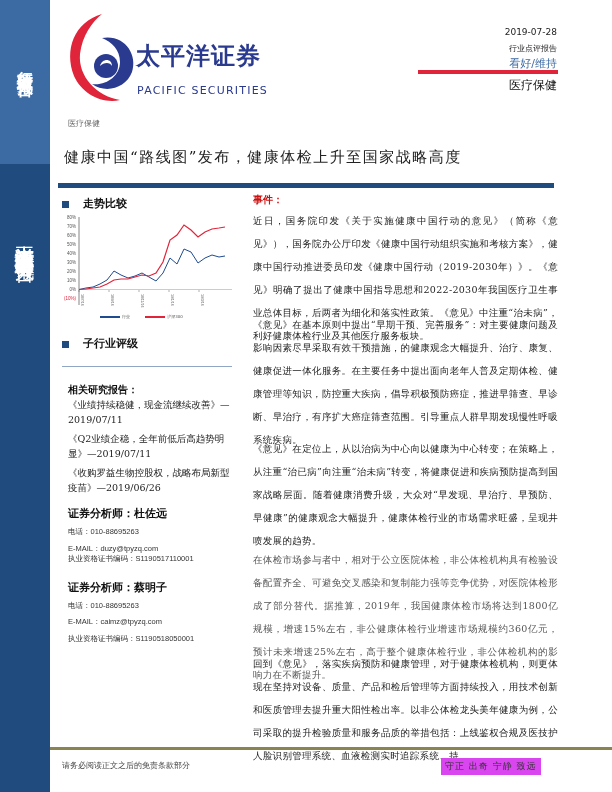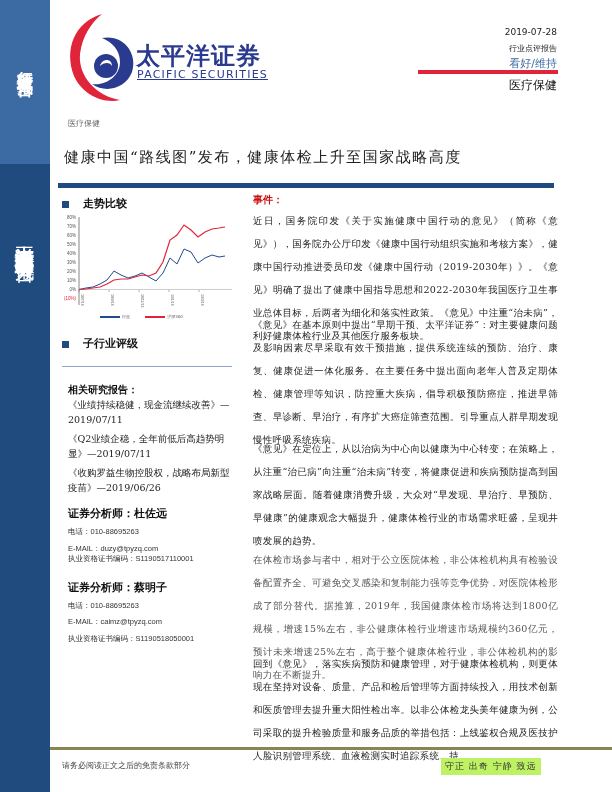--- a/index.html
+++ b/index.html
@@ -32,39 +32,39 @@
   .related-h { top:383px; font-weight:bold; font-size:10px; color:#111; }
   .related-list { top:397px; width:170px; line-height:15px; }
   .analyst-h { font-weight:bold; font-size:11px; color:#111; }
   .meta { font-family:"Liberation Sans", sans-serif; font-size:7.5px; color:#333; }
   .right-col { position:absolute; left:253px; width:305px; }
   .r-head { font-weight:bold; font-size:10px; color:#cc1111; margin-bottom:2px; }
   .r-body { font-size:9.5px; line-height:23px; color:#222; text-align:justify; letter-spacing:0.3px; }
   .r-body.grey { color:#555; }
   .footer-rule { position:absolute; left:50px; top:747px; width:562px; height:3px; background:#8a8450; }
   .footer-left { position:absolute; left:62px; top:760px; font-size:8px; color:#444; }
-  .footer-right { position:absolute; left:441px; top:758px; font-size:9px; color:#333; background:#bef264; padding:2px 4px; letter-spacing:1px; }
+  .footer-right { position:absolute; left:441px; top:758px; font-size:9px; color:#333; background:#d946ef; padding:2px 4px; letter-spacing:1px; }
 </style>
 </head>
 <body>
 
 <div class="sidebar-top"></div>
 <div class="sidebar-bottom"></div>
 <div class="vtext top">行业研究报告</div>
 <div class="vtext bottom">太平洋证券股份有限公司证券研究报告</div>
 
 <div class="logo">
   <svg width="80" height="96" viewBox="0 0 80 96" style="position:absolute;left:0;top:0;">
     <path d="M40 4 C 12 12, 2 40, 12 66 C 20 84, 40 94, 58 90 C 34 86, 16 66, 18 44 C 20 26, 30 12, 40 4 Z" fill="#e0243a"></path>
     <path d="M40 28 C 62 24, 76 44, 70 62 C 64 78, 44 84, 30 74 C 44 76, 58 66, 58 52 C 58 40, 50 32, 40 28 Z" fill="#2a3a8f"></path>
     <circle cx="44" cy="56" r="12" fill="#2a3a8f"></circle>
     <path d="M38 56 C 40 48, 50 48, 50 56 C 48 52, 42 52, 38 56 Z" fill="#fff"></path>
   </svg>
   <div class="logo-cn" style="left:74px;top:30px;">太平洋证券</div>
-  <div class="logo-en" style="left:75px;top:58px;text-decoration:underline;">PACIFIC SECURITIES</div>
+  <div class="logo-en" style="left:75px;top:74px;">PACIFIC SECURITIES</div>
 </div>
 
 <div class="cat-small">医疗保健</div>
 
 <div class="hdr-right hdr-date">2019-07-28</div>
 <div class="hdr-right hdr-type">行业点评报告</div>
 <div class="hdr-right hdr-rating">看好/维持</div>
 <div class="hdr-bar"></div>
 <div class="hdr-sector">医疗保健</div>
 
@@ -136,21 +136,21 @@
   <div class="meta" style="margin-top:6px;">电话：010-88695263</div>
   <div class="meta" style="margin-top:6px;">E-MAIL：caimz@tpyzq.com</div>
   <div class="meta" style="margin-top:7px;">执业资格证书编码：S1190518050001</div>
 </div>
 
 <div class="right-col" style="top:193px;">
   <div class="r-head">事件：</div>
   <div class="r-body">近日，国务院印发《关于实施健康中国行动的意见》（简称《意见》），国务院办公厅印发《健康中国行动组织实施和考核方案》，健康中国行动推进委员印发《健康中国行动（2019-2030年）》。《意见》明确了提出了健康中国指导思想和2022-2030年我国医疗卫生事业总体目标，后两者为细化和落实性政策。《意见》中注重“治未病”，利好健康体检行业及其他医疗服务板块。</div>
 </div>
 <div class="right-col" style="top:313px;">
-  <div class="r-body">《意见》在基本原则中提出“早期干预、太平洋证券”：对主要健康问题及影响因素尽早采取有效干预措施，提供系统连续的预防、治疗、康复、健康促进一体化服务。在主要任务中提出面向老年人普及定期体检、健康管理等知识，防控重大疾病，倡导积极预防癌症，推进早筛查、早诊断、早治疗，有序扩大癌症筛查范围。引导重点人群早期发现慢性呼吸系统疾病。</div>
+  <div class="r-body">《意见》在基本原则中提出“早期干预、完善服务”：对主要健康问题及影响因素尽早采取有效干预措施，的健康观念大幅提升、治疗、康复、健康促进一体化服务。在主要任务中提出面向老年人普及定期体检、健康管理等知识，防控重大疾病，倡导积极预防癌症，推进早筛查、早诊断、早治疗，有序扩大癌症筛查范围。引导重点人群早期发现慢性呼吸系统疾病。</div>
 </div>
 <div class="right-col" style="top:437px;">
   <div class="r-body">《意见》在定位上，从以治病为中心向以健康为中心转变；在策略上，从注重“治已病”向注重“治未病”转变，将健康促进和疾病预防提高到国家战略层面。随着健康消费升级，大众对“早发现、早治疗、早预防、早健康”的健康观念大幅提升，健康体检行业的市场需求旺盛，呈现井喷发展的趋势。</div>
 </div>
 <div class="right-col" style="top:548px;">
   <div class="r-body grey">在体检市场参与者中，相对于公立医院体检，非公体检机构具有检验设备配置齐全、可避免交叉感染和复制能力强等竞争优势，对医院体检形成了部分替代。据推算，2019年，我国健康体检市场将达到1800亿规模，增速15%左右，非公健康体检行业增速市场规模约360亿元，预计未来增速25%左右，高于整个健康体检行业，非公体检机构的影响力在不断提升。</div>
 </div>
 <div class="right-col" style="top:652px;">
   <div class="r-body">回到《意见》，落实疾病预防和健康管理，对于健康体检机构，则更体现在坚持对设备、质量、产品和检后管理等方面持续投入，用技术创新和医质管理去提升重大阳性检出率。以非公体检龙头美年健康为例，公司采取的提升检验质量和服务品质的举措包括：上线鉴权合规及医技护人脸识别管理系统、血液检测实时追踪系统、持</div>
 </div>

